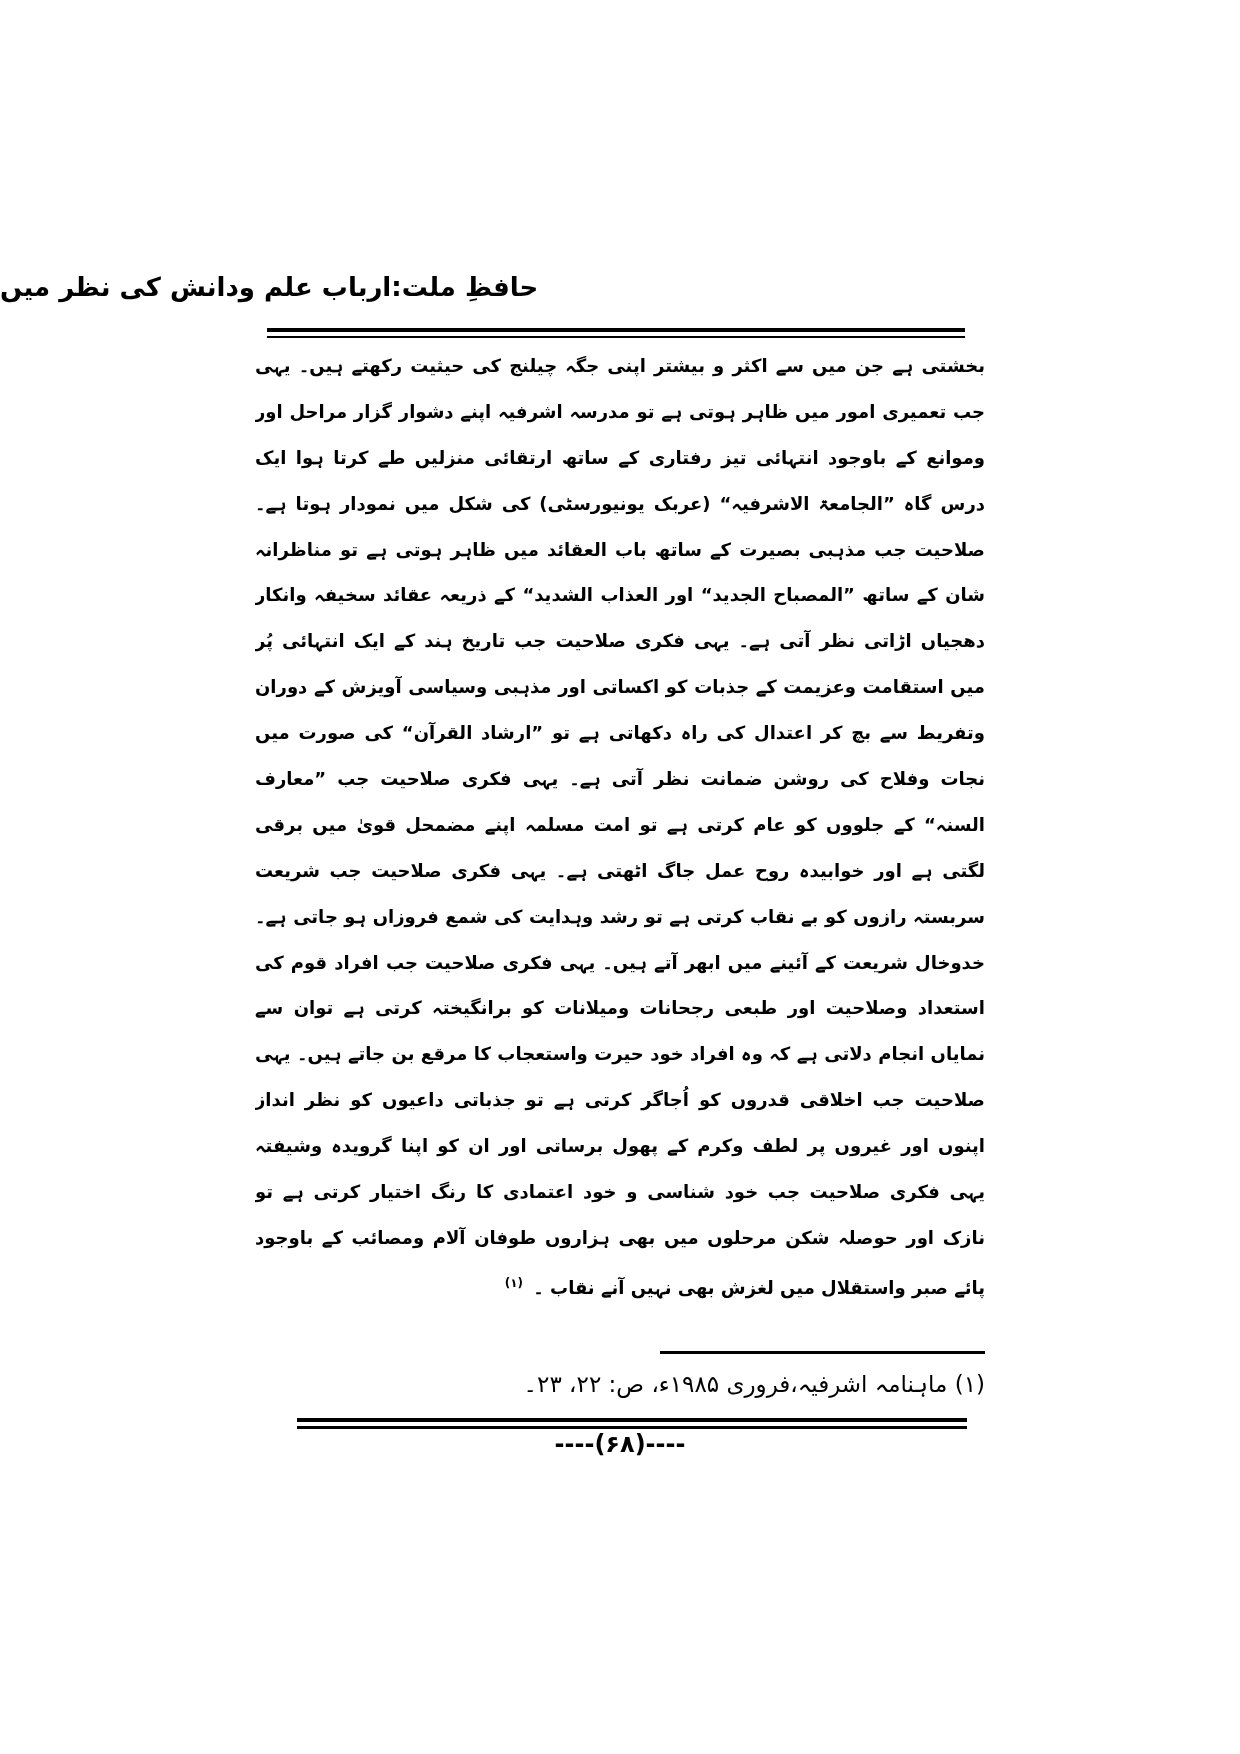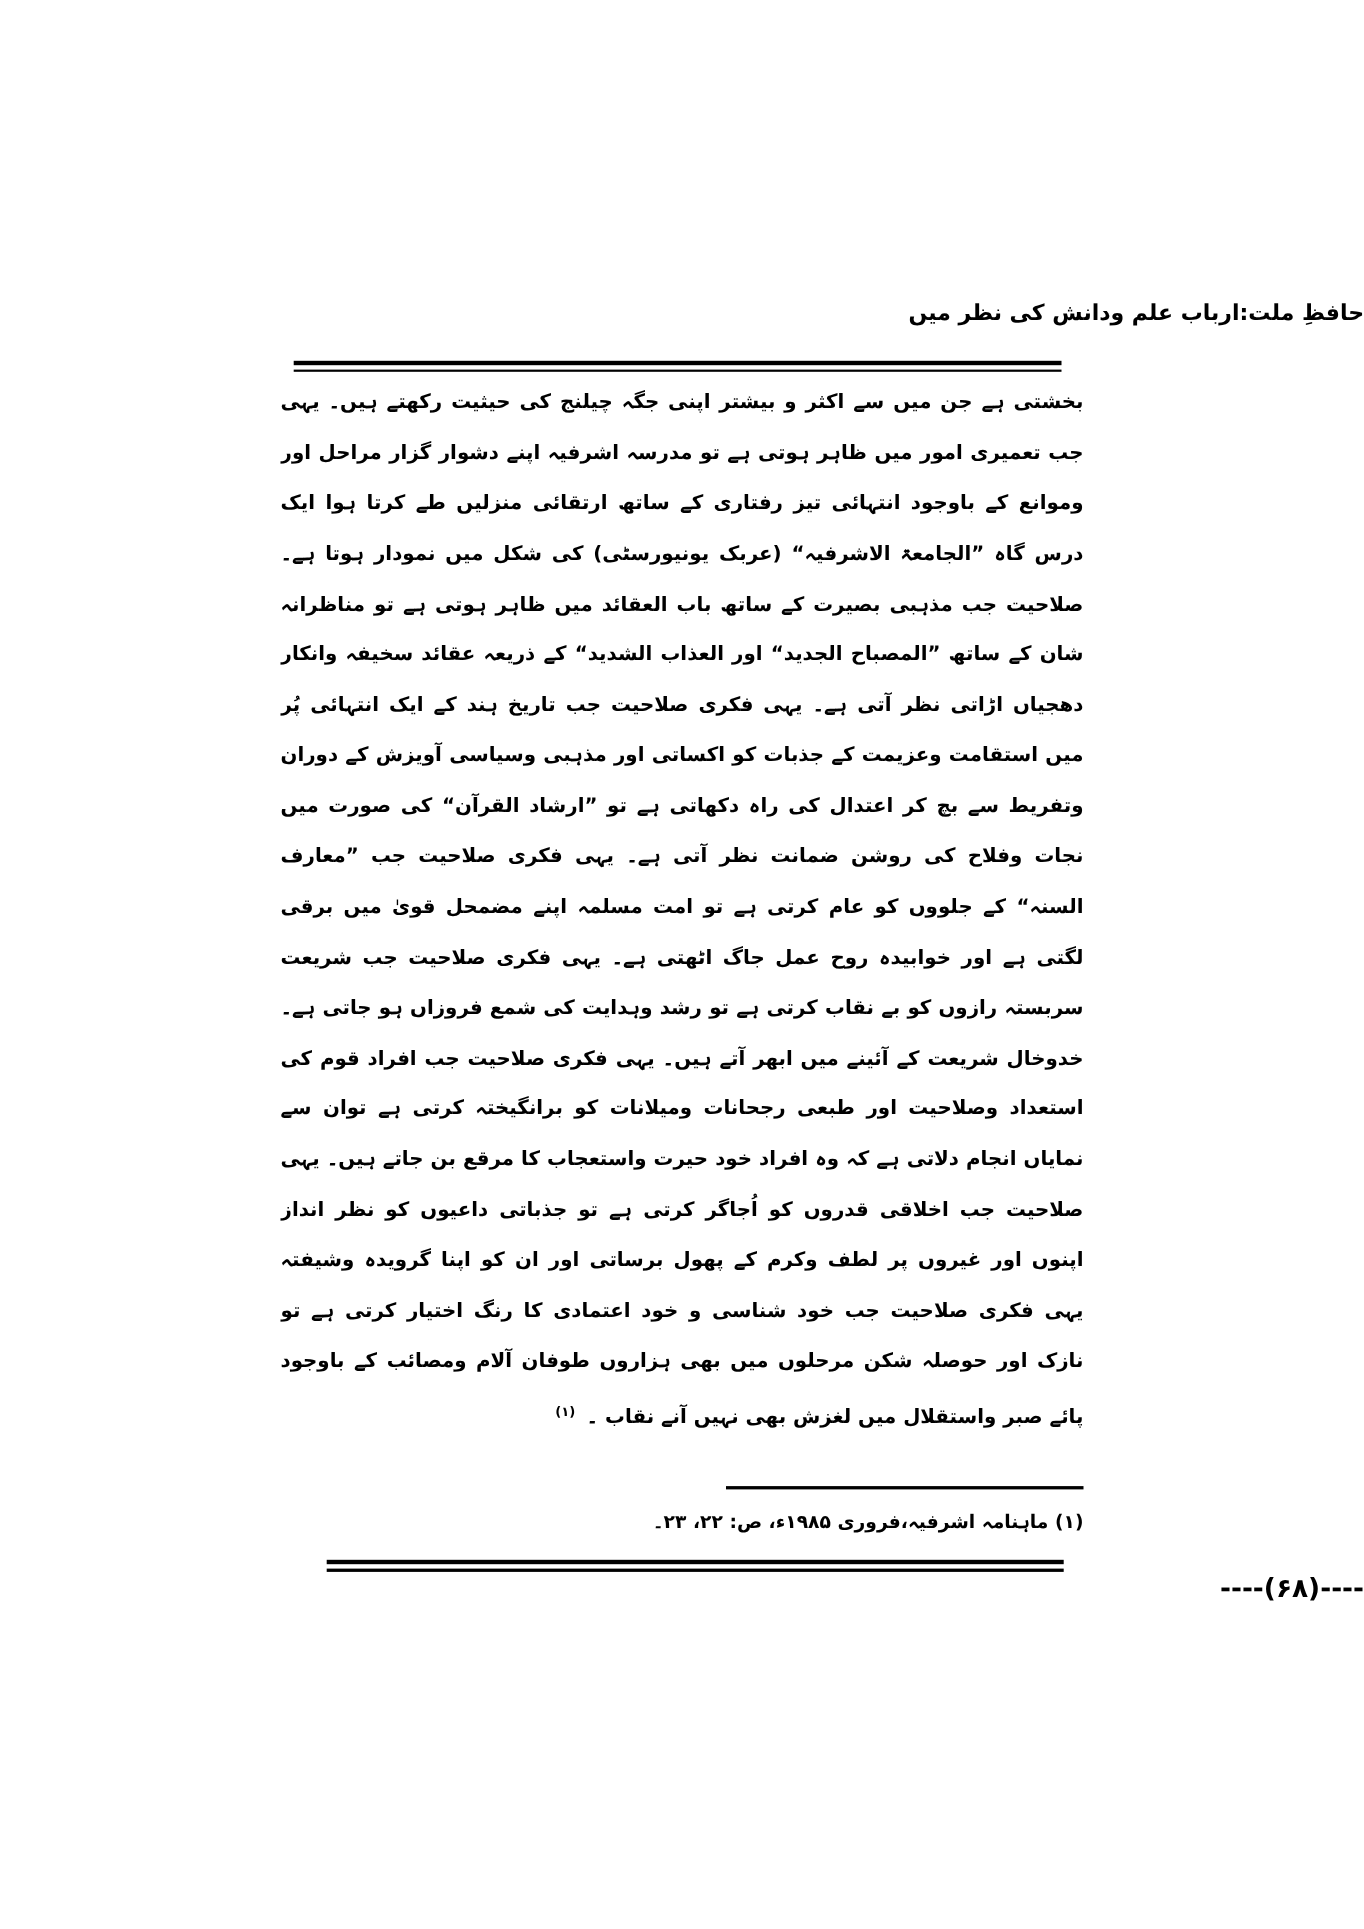--- a/index.html
+++ b/index.html
@@ -12,22 +12,22 @@
     font-family: "DejaVu Sans", sans-serif;
     color: #000000;
     direction: rtl;
     overflow: hidden;
   }
   .header-title {
     position: absolute;
     top: 272px;
     left: 0;
     width: 100%;
-    text-align: right;
-    font-size: 20px;
+    text-align: left;
+    font-size: 26px;
     font-weight: bold;
     letter-spacing: 0.5px;
   }
   .header-rule {
     position: absolute;
     top: 328px;
     left: 267px;
     width: 698px;
     height: 4px;
     border-top: 4px solid #000;
@@ -65,38 +65,39 @@
     width: 325px;
     height: 0;
     border-top: 3px solid #000;
   }
   .footnote {
     position: absolute;
     top: 1364px;
     left: 255px;
     width: 730px;
     text-align: right;
-    font-size: 17px;
-    font-weight: bold;
+    font-size: 23px;
+    font-weight: normal;
     line-height: 40px;
   }
   .bottom-rule {
     position: absolute;
     top: 1418px;
     left: 297px;
     width: 670px;
     height: 4px;
     border-top: 4px solid #000;
     border-bottom: 3px solid #000;
   }
   .page-number {
     position: absolute;
     top: 1430px;
     left: 0;
     width: 100%;
+    text-align: center;
     font-size: 24px;
     font-weight: bold;
     letter-spacing: 2px;
     direction: rtl;
   }
 </style>
 </head>
 <body>
 
 <div class="page">

